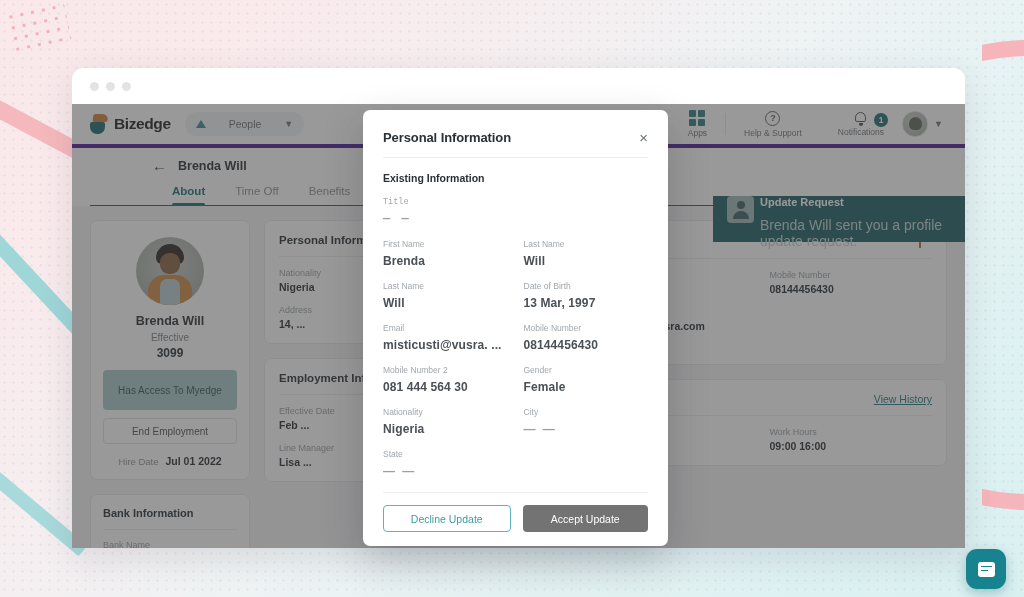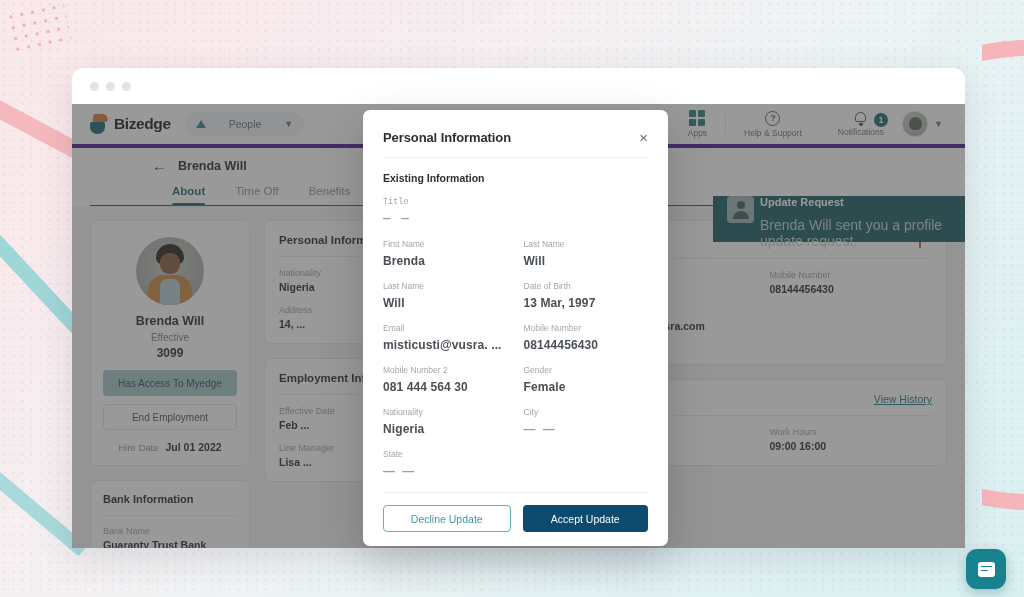--- a/index.html
+++ b/index.html
@@ -220,21 +220,21 @@
     position: relative; overflow: hidden;
   }
   .p-avatar .hair { position: absolute; left: 20px; top: 7px; width: 28px; height: 20px; background: #2e2722; border-radius: 14px 14px 6px 6px; }
   .p-avatar .face { position: absolute; left: 24px; top: 16px; width: 20px; height: 21px; background: #8b6244; border-radius: 9px; }
   .p-avatar .body { position: absolute; left: 12px; bottom: 0; width: 44px; height: 30px; background: #cf8b46; border-radius: 16px 16px 0 0; }
   .p-avatar .shirt { position: absolute; left: 24px; bottom: 0; width: 20px; height: 26px; background: #b9cdd2; border-radius: 7px 7px 0 0; }
   .p-name { font-size: 12.5px; font-weight: 700; color: #2b3036; margin-top: 9px; }
   .p-role { font-size: 10px; color: #7b8187; margin-top: 4px; }
   .p-id { font-size: 12px; font-weight: 700; color: #2b3036; margin-top: 3px; }
   .btn-access {
-    margin-top: 10px; height: 26px; background: #a8c9cb; border-radius: 4px;
+    margin-top: 10px; height: 40px; background: #a8c9cb; border-radius: 4px;
     display: flex; align-items: center; justify-content: center;
     font-size: 10px; color: #31575a;
   }
   .btn-end {
     margin-top: 8px; height: 26px; background: #fff; border: 1px solid #dfe1e3; border-radius: 4px;
     display: flex; align-items: center; justify-content: center;
     font-size: 10px; color: #4d5358;
   }
   .hire-row { margin-top: 11px; display: flex; align-items: center; justify-content: center; gap: 7px; }
   .hire-lab { font-size: 9.5px; color: #8d9399; }
@@ -280,21 +280,21 @@
   .m-field .val { font-size: 12px; font-weight: 700; color: #4a5055; margin-top: 5px; letter-spacing: .1px; }
   .m-field .val.dash { color: #9aa0a6; letter-spacing: 2px; }
   .full { grid-column: 1 / -1; font-family: Liberation Mono, monospace; }
   .m-foot-rule { height: 1px; background: #eceef0; margin: 14px 20px 0 20px; }
   .m-foot { padding: 12px 20px 14px 20px; display: flex; gap: 12px; }
   .btn {
     flex: 1; height: 27px; border-radius: 4px; font-size: 10.5px;
     display: flex; align-items: center; justify-content: center; cursor: pointer;
   }
   .btn-decline { background: #fff; border: 1px solid #5cb3ba; color: #3e9aa2; }
-  .btn-accept { background: #0c4a6e; color: #fff; }
+  .btn-accept { background: #737373; color: #fff; }
 
   
   #chat {
     position: absolute; right: 18px; bottom: 8px; z-index: 70;
     width: 40px; height: 40px; border-radius: 11px; background: #17838f;
     display: flex; align-items: center; justify-content: center;
     box-shadow: 0 4px 12px rgba(20,90,100,.3);
   }
   .chat-ico { width: 17px; height: 15px; background: #fff; border-radius: 3px; position: relative; }
   .chat-ico::before { content:""; position:absolute; left:3px; top:4px; width:11px; height:1.6px; background:#17838f; }

